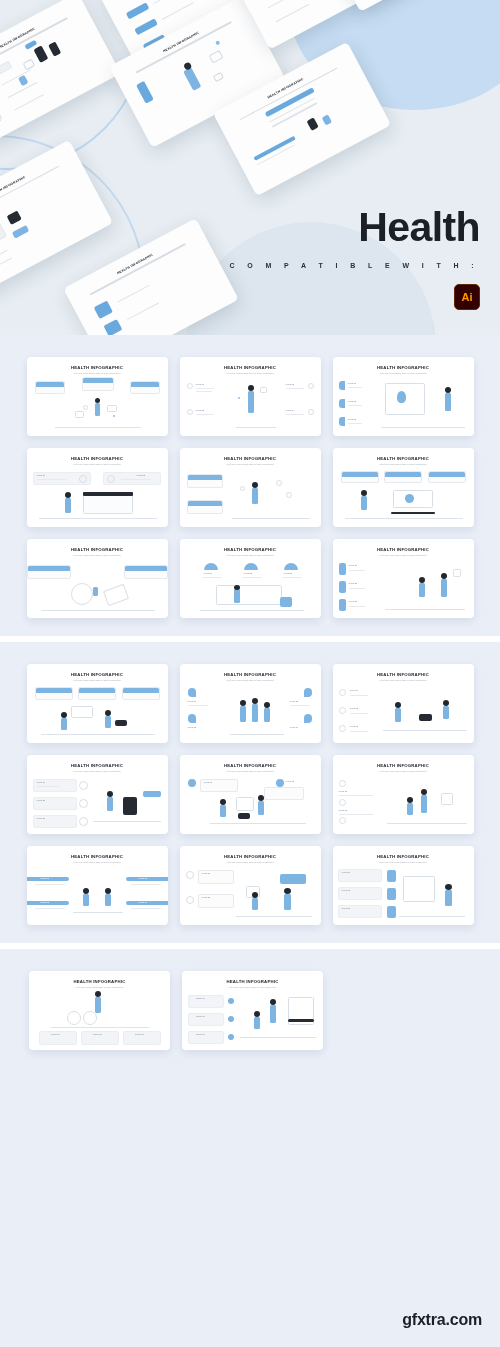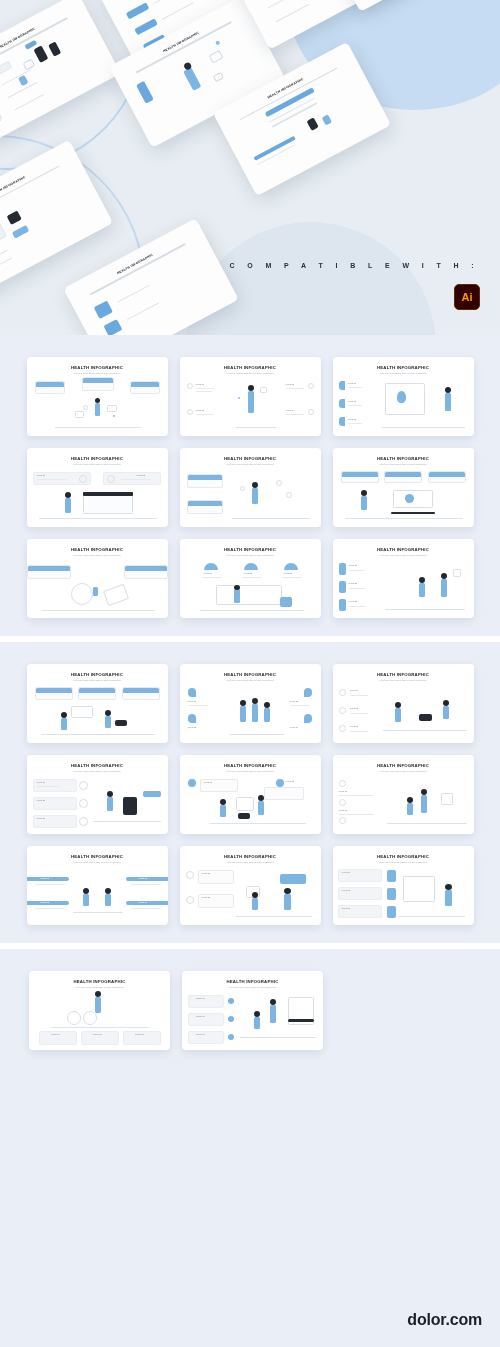--- a/index.html
+++ b/index.html
@@ -261,20 +261,21 @@
     <div class="ln" style="left:28%; top:62%; width:24%;"></div>
   </div>
 
   <div class="card" style="left:330px; top:-110px; width:150px; height:92px; transform:rotate(-28deg);">
     
     
     
     
   </div>
 
+  <div class="hero-title">Health</div>
   <div class="hero-compat">C O M P A T I B L E   W I T H :</div>
   <div class="ai-badge">Ai</div>
 </div>
 
 <div class="section">
   <div class="grid">
 
     <div class="slide">
       <div class="s-title">HEALTH INFOGRAPHIC</div>
       <div class="s-sub">Here only lorem ipsum dolor sit amet consectetur</div>
@@ -676,14 +677,14 @@
       <div class="figd" style="left:106px; top:48px; width:26px; height:3px;"></div>
       <div class="ground" style="left:58px; top:66px; width:76px;"></div>
     </div>
 
   </div>
 </div>
 
 <div class="bottomfill"></div>
 
 <div class="footer">
-  <div class="watermark">dolor.com</div>
+  <div class="watermark">gfxtra.com</div>
 </div>
 
 </body></html>

